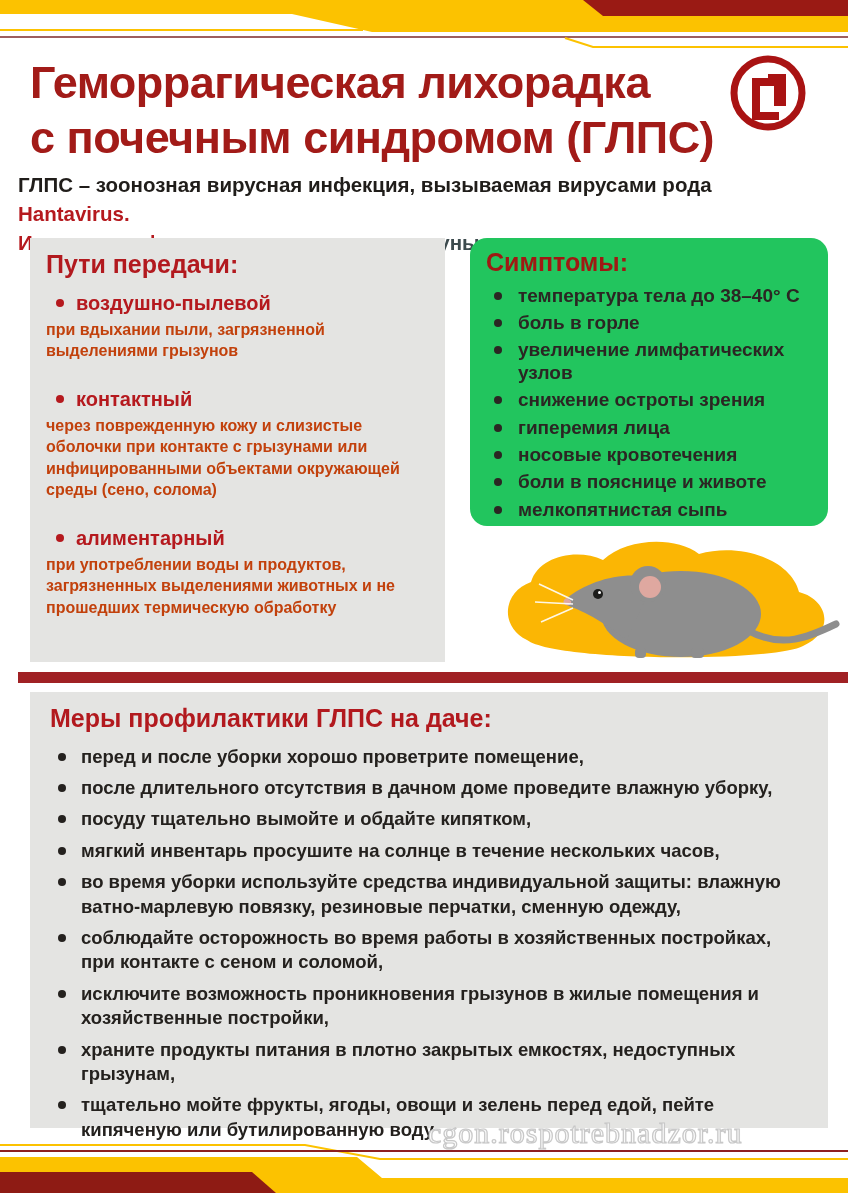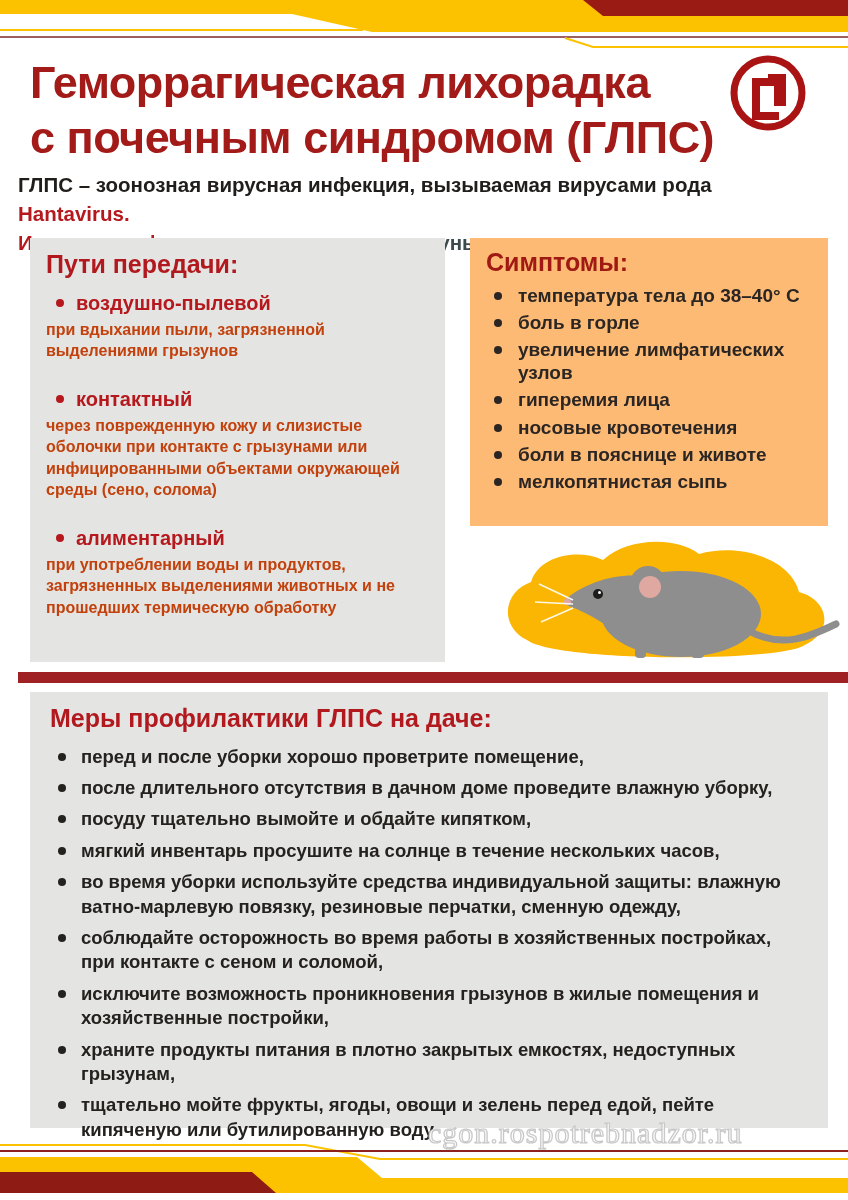--- a/index.html
+++ b/index.html
@@ -20,21 +20,21 @@
   .logo{left:727px;top:52px;width:82px;height:82px;}
 
   
   .intro{left:18px;top:170px;width:760px;font-size:20.5px;line-height:1.42;color:#201d1a;}
   .intro .red{color:#B5191E;}
   .intro .teal{color:#3d4b4e;}
 
   
   .box{box-sizing:border-box;}
   .box-gray{background:#E4E4E2;}
-  .box-orange{background:#fdba74;}
+  .box-orange{background:#22c55e;border-radius:17px;}
   .transmission{left:30px;top:238px;width:415px;height:424px;padding:10px 16px;}
   .symptoms{left:470px;top:238px;width:358px;height:288px;padding:8px 16px;}
   .prevention{left:30px;top:692px;width:798px;height:436px;padding:10px 20px;}
 
   .box-heading{color:#B2191E;font-size:25px;line-height:1.3;margin:0 0 10px 0;}
   .symptoms .box-heading{color:#A01913;margin-bottom:6px;}
 
   
   .t-item{margin-bottom:26px;}
   .t-label{display:flex;align-items:baseline;gap:12px;padding-left:10px;color:#B5191E;font-size:20px;line-height:1.25;margin-bottom:3px;}
@@ -126,20 +126,21 @@
       <div class="t-body">при употреблении воды и продуктов, загрязненных выделениями животных и не прошедших термическую обработку</div>
     </div>
   </div>
 
   <div class="abs box box-orange symptoms">
     <h2 class="box-heading">Симптомы:</h2>
     <ul class="plain">
       <li>температура тела до 38–40° С</li>
       <li>боль в горле</li>
       <li>увеличение лимфатических узлов</li>
+      <li>снижение остроты зрения</li>
       <li>гиперемия лица</li>
       <li>носовые кровотечения</li>
       <li>боли в пояснице и животе</li>
       <li>мелкопятнистая сыпь</li>
     </ul>
   </div>
 
   <svg class="abs mouse" width="345" height="128" viewBox="0 0 345 128">
     <path d="M 32 102 C 4 88 8 54 36 44 C 44 18 82 10 108 22 C 132 0 180 -2 204 16 C 246 4 296 22 304 54 C 334 62 340 94 308 108 C 278 124 62 124 32 102 Z" fill="#FBB604"></path>
     <path d="M 252 92 C 288 112 316 98 341 86" fill="none" stroke="#8E8E8E" stroke-width="7" stroke-linecap="round"></path>

